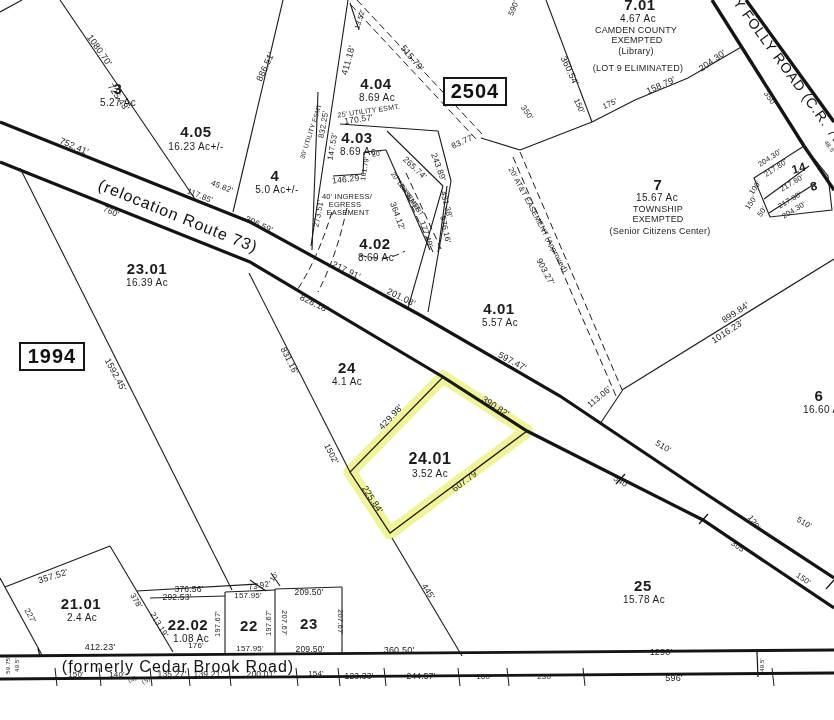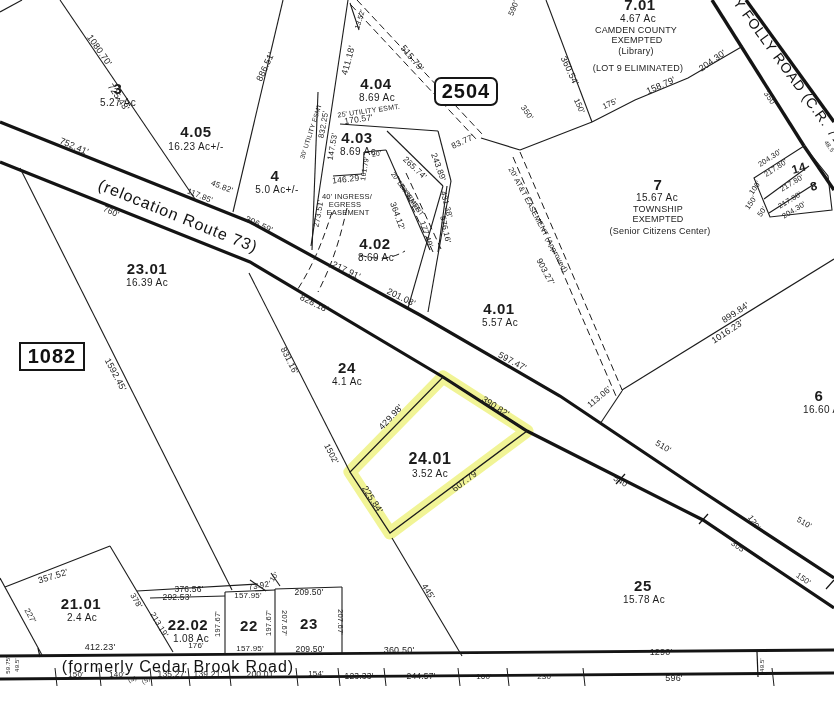--- a/index.html
+++ b/index.html
@@ -17,21 +17,21 @@
   .ac{letter-spacing:.4px;}
   .note{letter-spacing:.2px;}
   .dim{letter-spacing:.2px;}
   .road{letter-spacing:1px;fill:#111;}
   .block-box{
     position:absolute;border:2.5px solid #161616;background:#fff;
     display:flex;align-items:center;justify-content:center;
     font-size:20px;font-weight:700;color:#111;letter-spacing:1px;
   }
   #block-2502{left:19px;top:342px;width:62px;height:25px;}
-  #block-2504{left:434px;top:77px;width:60px;height:25px;border-radius:7px;}
+  #block-2504{left:443px;top:77px;width:60px;height:25px;}
 </style>
 </head>
 <body>
 
 <div id="map-wrap">
   <svg id="map-svg" width="834" height="720" viewBox="0 0 834 720">
 
     <polygon id="hl-poly" points="443,377 527,431 390,533 350,472" fill="none" stroke-width="13" stroke-linejoin="round" opacity="0.62" stroke="#e9ee55"></polygon>
 
     <g stroke="#141414" stroke-width="3.2" fill="none">
@@ -266,15 +266,15 @@
       <text transform="translate(261 677) rotate(0)" class="dim" font-size="8.5">200.01'</text>
       <text transform="translate(316 676) rotate(0)" class="dim" font-size="8">154'</text>
       <text transform="translate(359 679) rotate(0)" class="dim" font-size="8.5">123.33'</text>
       <text transform="translate(421 679) rotate(0)" class="dim" font-size="8.5">244.57'</text>
       <text transform="translate(484 679) rotate(0)" class="dim" font-size="8">160'</text>
       <text transform="translate(545 679) rotate(0)" class="dim" font-size="8">230'</text>
       <text transform="translate(10 665) rotate(-90)" class="dim" font-size="6">59.75'</text>
       <text transform="translate(19 665) rotate(-90)" class="dim" font-size="6">49.5'</text>
     </svg>
 
-  <div id="block-2502" class="block-box">1082</div>
+  <div id="block-2502" class="block-box">1994</div>
   <div id="block-2504" class="block-box">2504</div>
 </div>
 
 </body></html>

